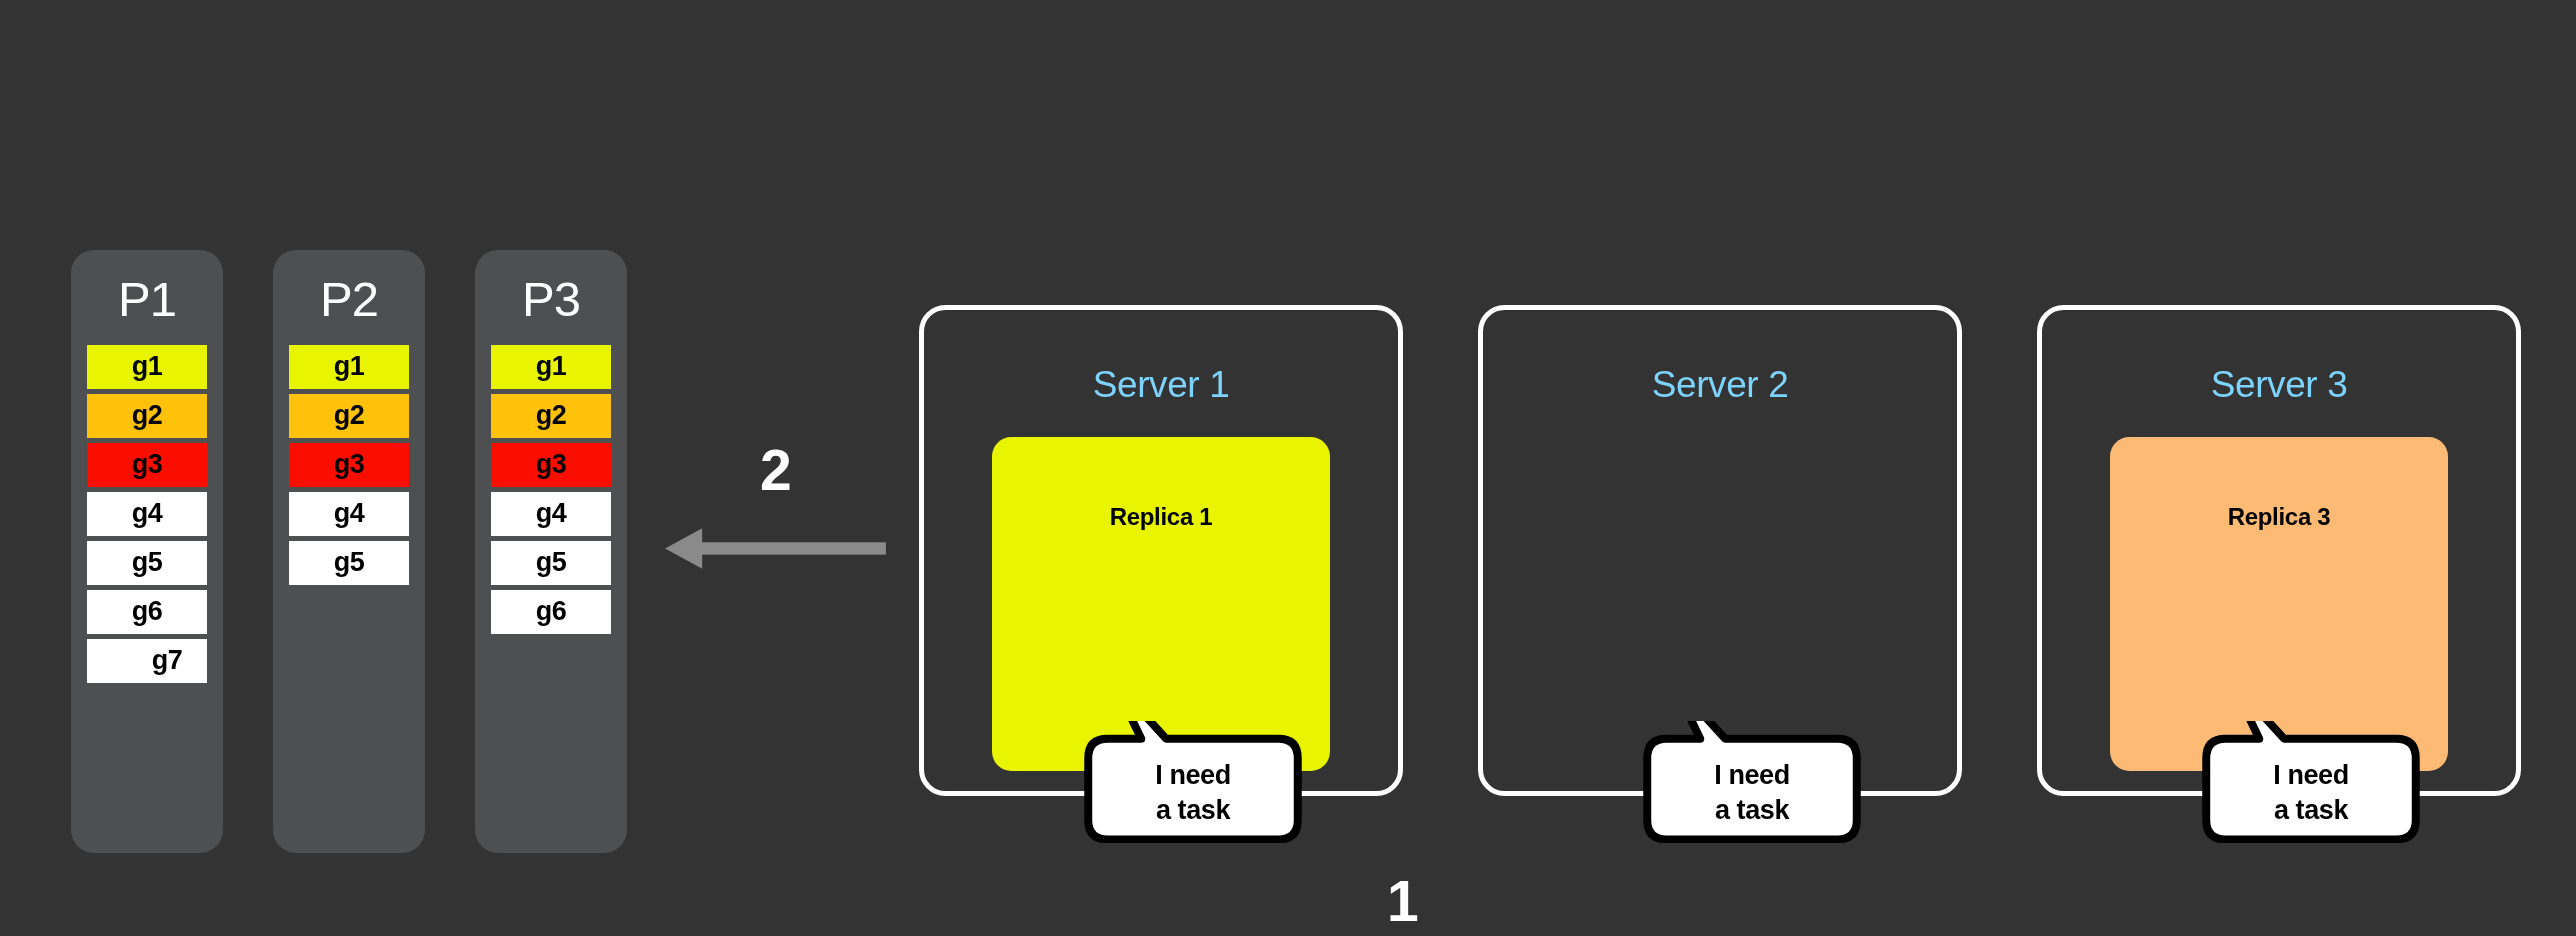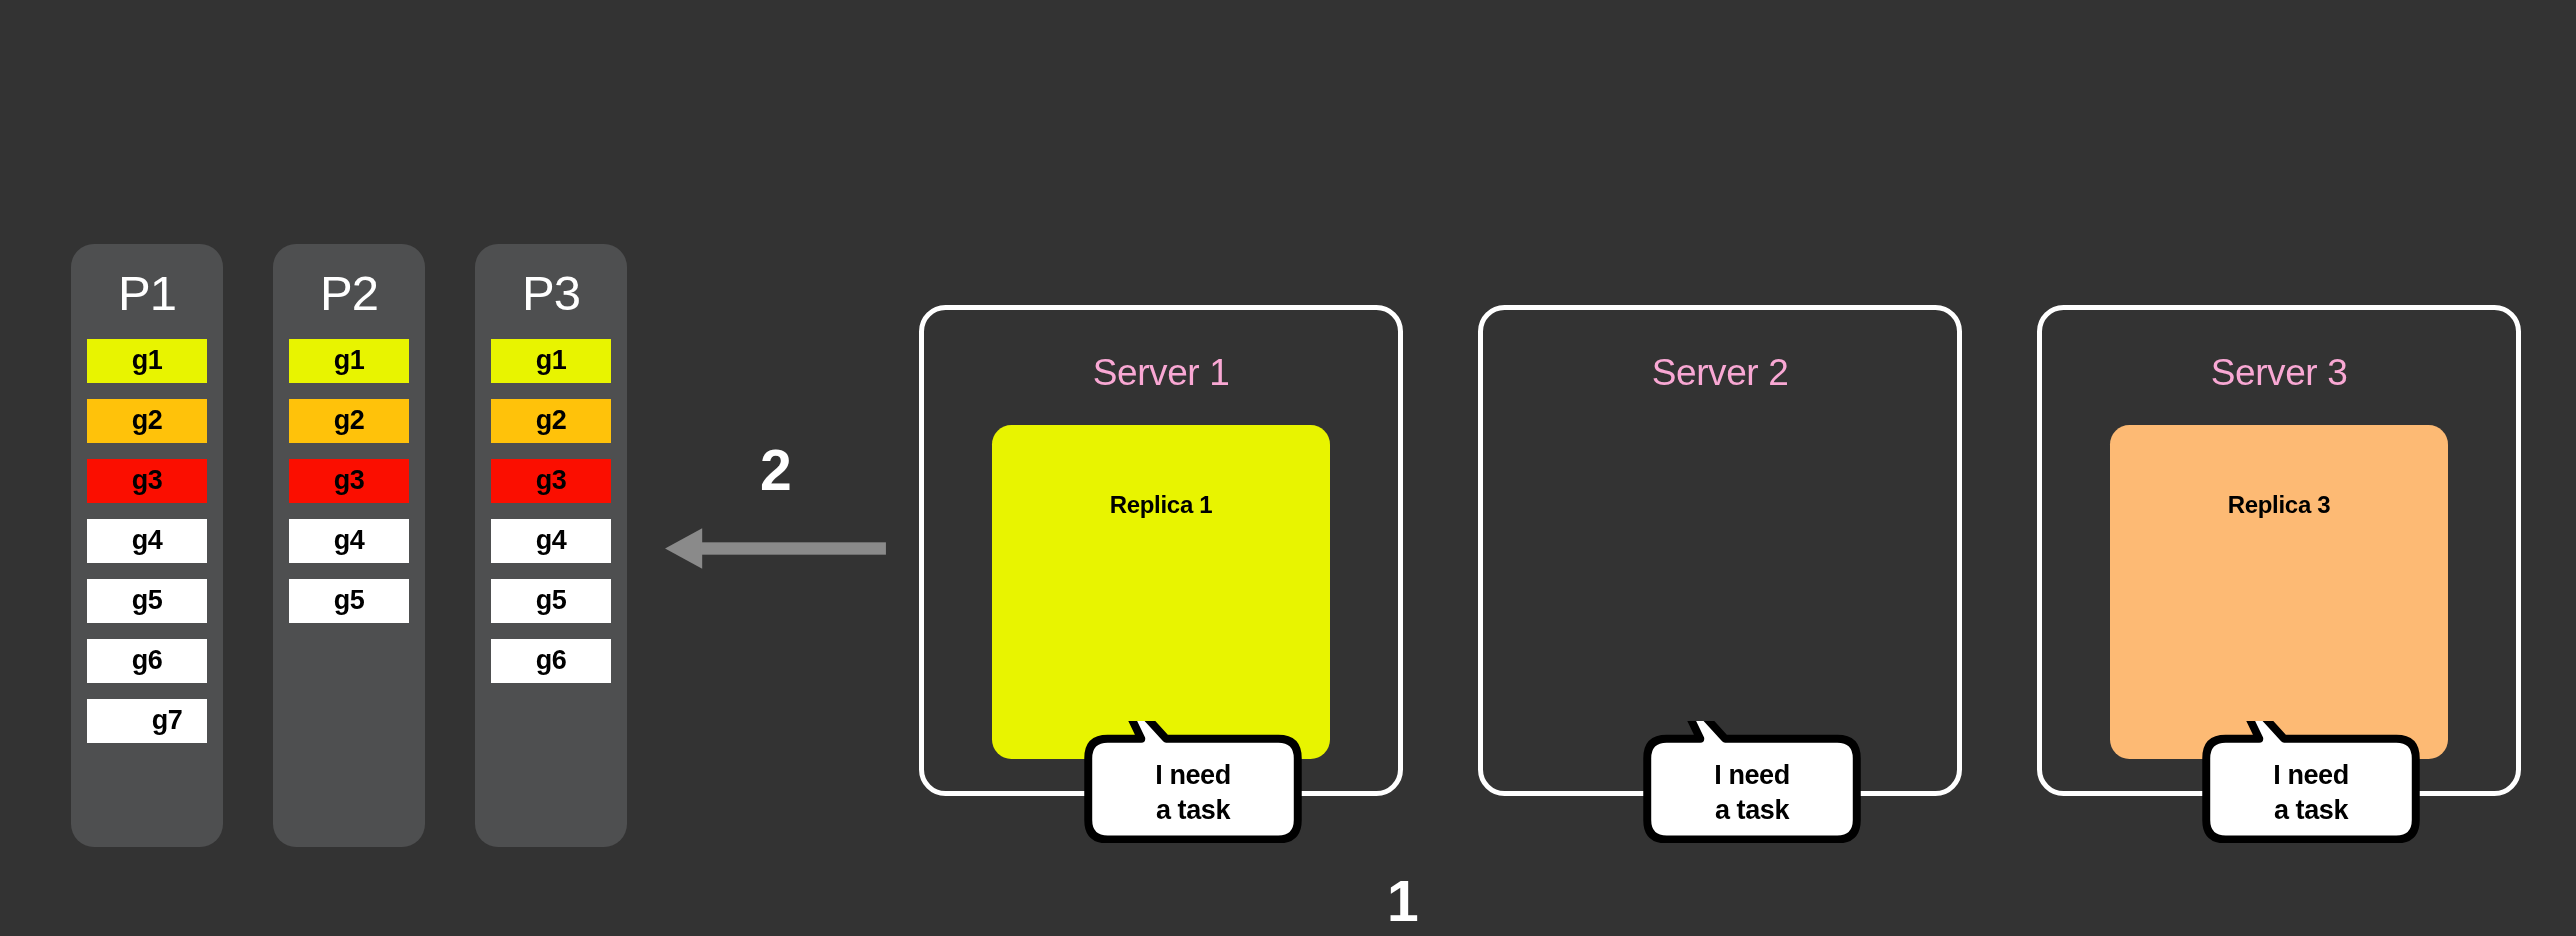--- a/index.html
+++ b/index.html
@@ -13,21 +13,21 @@
     position: relative;
     overflow: hidden;
     font-family: "Liberation Sans", sans-serif;
     -webkit-font-smoothing: antialiased;
   }
 
   
   #partitions {
     position: absolute;
     left: 71px;
-    top: 244px;
+    top: 250px;
     display: flex;
     gap: 50px;
     align-items: flex-start;
   }
   .partition {
     background: #4e4f50;
     border-radius: 23px;
     width: 152px;
     height: 603px;
     box-sizing: border-box;
@@ -41,21 +41,21 @@
     font-size: 49px;
     font-weight: 400;
     line-height: 1;
     letter-spacing: -0.9px;
     margin: 12.4px 0 21px 0;
     user-select: none;
   }
   .slot {
     width: 120px;
     height: 44px;
-    margin-bottom: 16px;
+    margin-bottom: 5px;
     display: flex;
     align-items: center;
     justify-content: center;
     color: #000000;
     font-size: 27px;
     font-weight: bold;
     letter-spacing: -0.4px;
     box-sizing: border-box;
   }
 
@@ -97,24 +97,24 @@
     height: 491px;
     border: 5.3px solid #ffffff;
     border-radius: 26.5px;
     box-sizing: border-box;
     background: #333333;
     display: flex;
     flex-direction: column;
     align-items: center;
   }
   .server-title {
-    color: #f9a8d4;
+    color: #7dd3fc;
     font-size: 37px;
     font-weight: 400;
-    margin-top: 42px;
+    margin-top: 54px;
     letter-spacing: -0.4px;
     user-select: none;
   }
   .replica {
     margin-top: 31px;
     width: 338px;
     height: 334px;
     border-radius: 19.4px;
     display: flex;
     justify-content: center;

